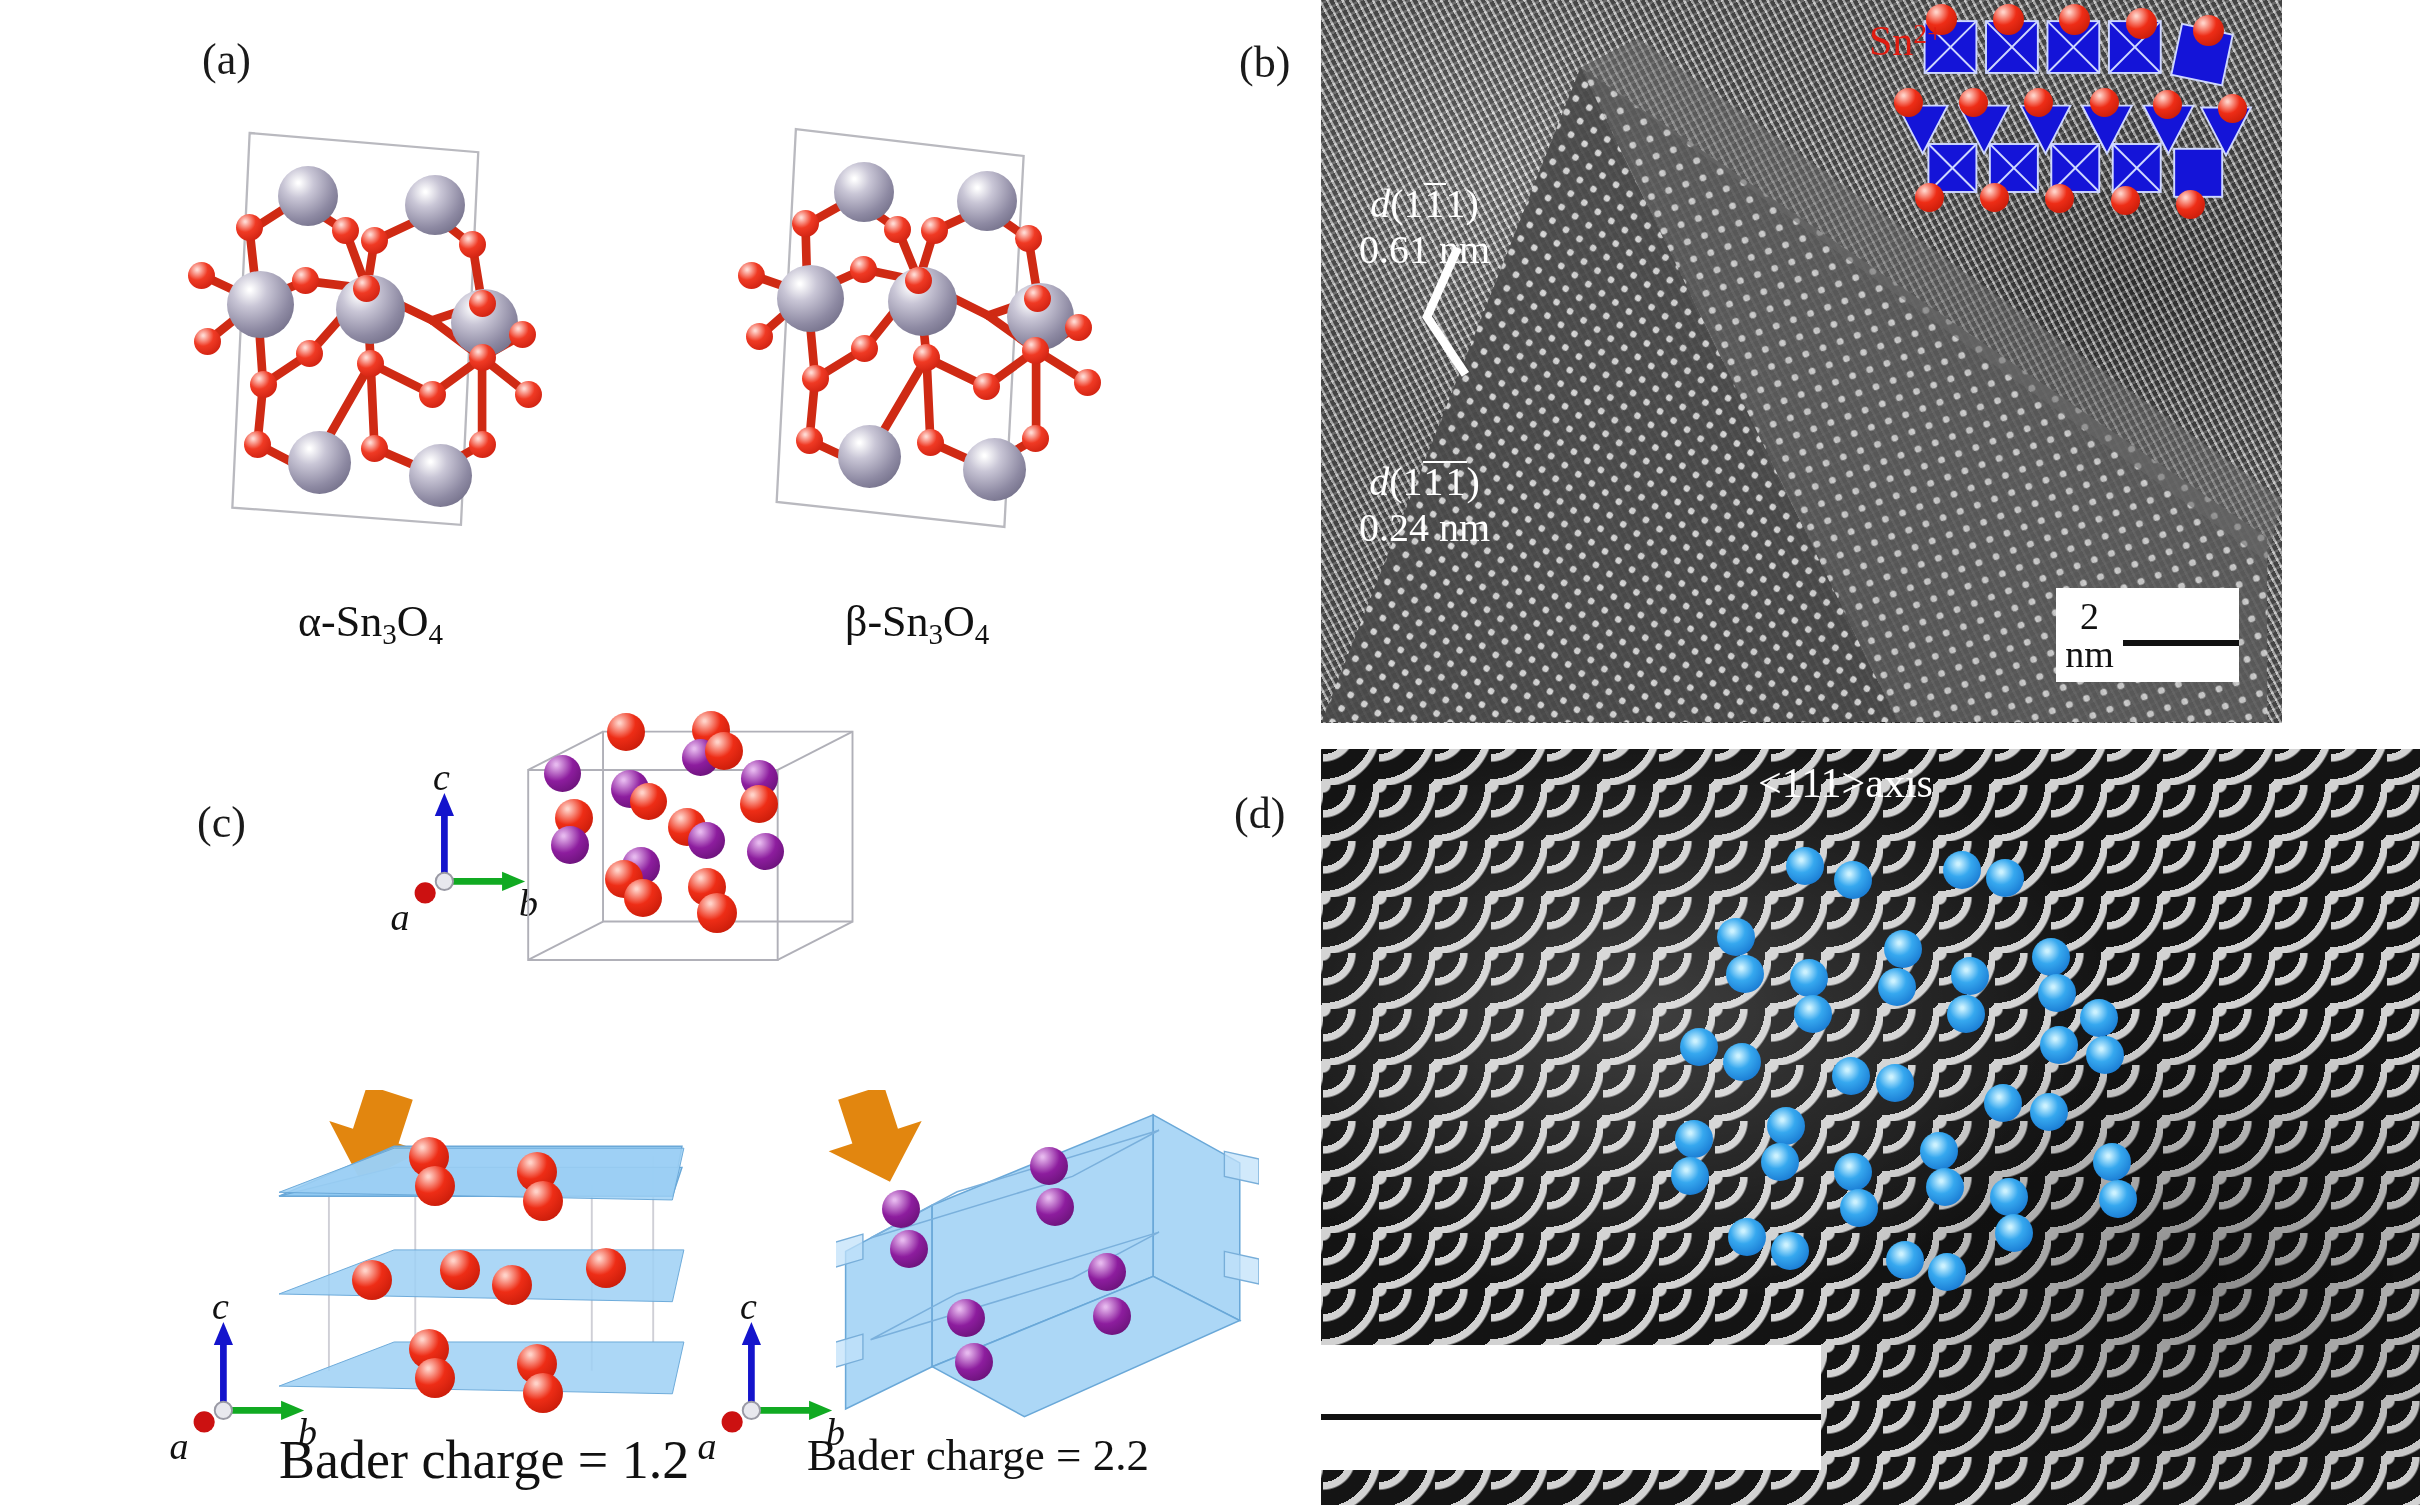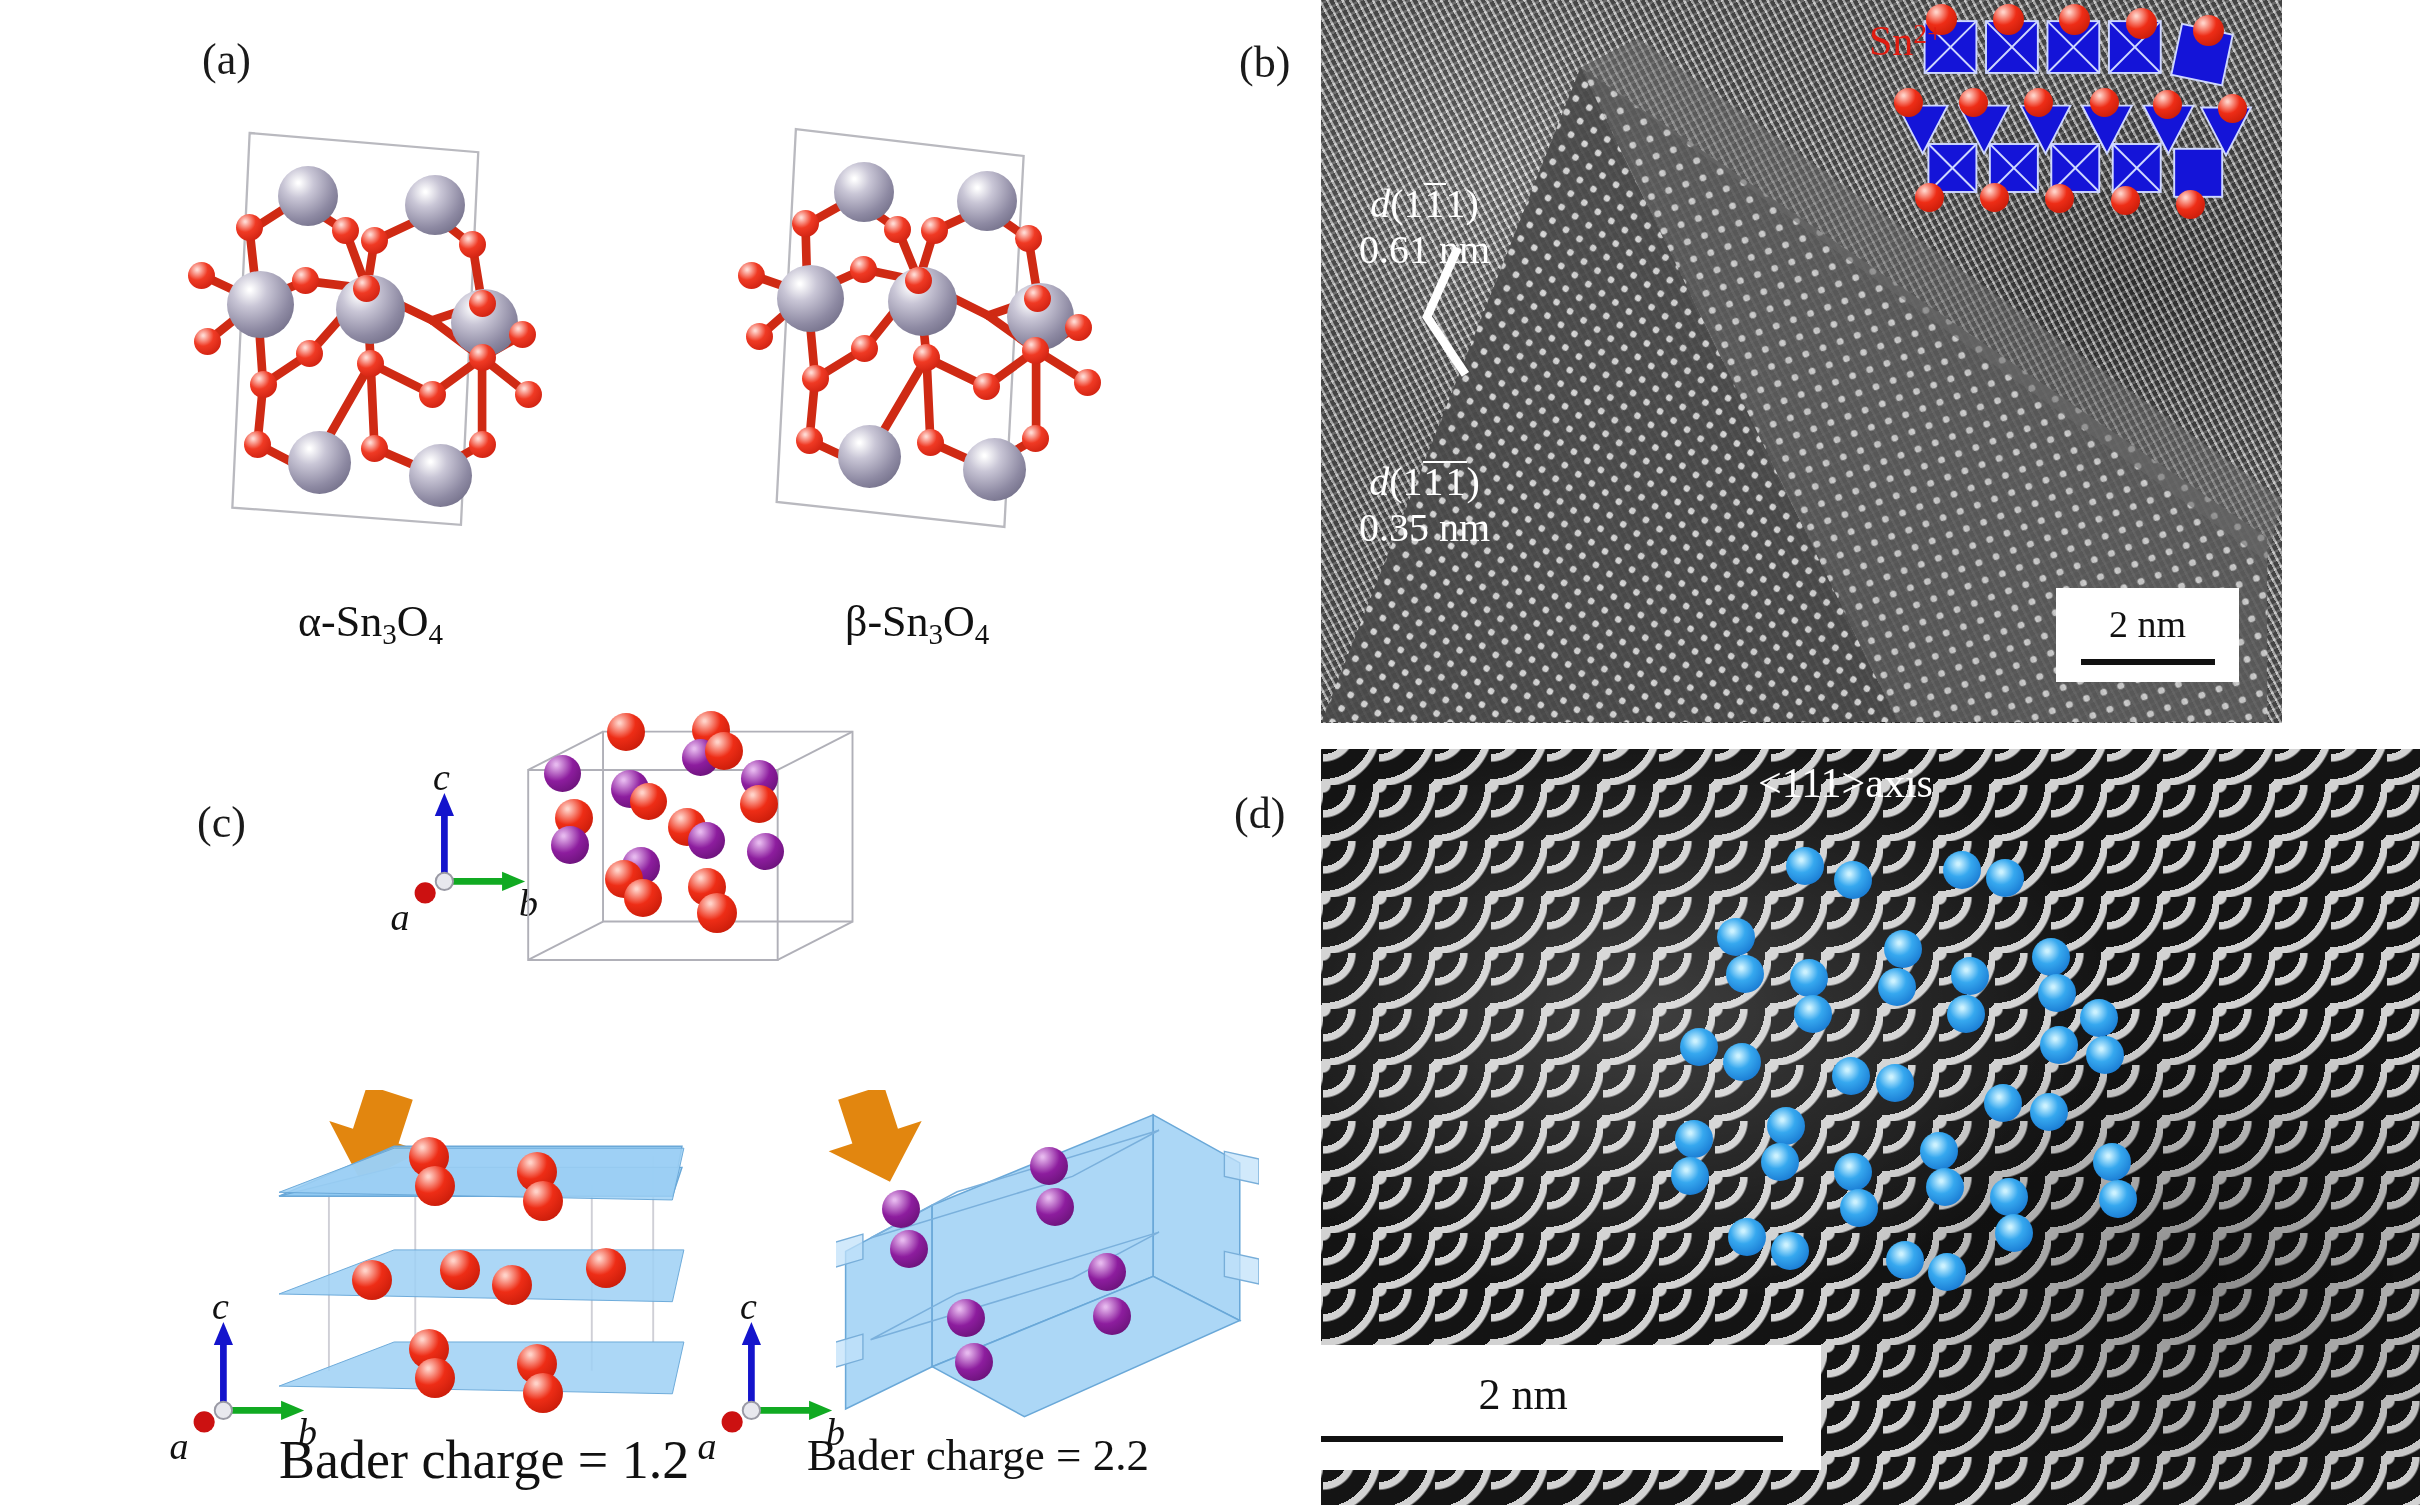--- a/index.html
+++ b/index.html
@@ -22,21 +22,21 @@
   .tem .blob{position:absolute;inset:0;
      background:
        radial-gradient(ellipse 55% 70% at 50% 95%, rgba(0,0,0,.55), transparent 60%),
        radial-gradient(ellipse 40% 50% at 18% 25%, rgba(255,255,255,.45), transparent 65%),
        radial-gradient(ellipse 45% 45% at 85% 40%, rgba(0,0,0,.35), transparent 65%);}
   .stem .grain{position:absolute;inset:-10%;
      background-image:
        repeating-radial-gradient(circle at 0 0, rgba(255,255,255,.85) 0 6.7px, rgba(20,20,20,.9) 8.6px 25px);
      background-size:56px 56px;}
   
-  .scalebox{position:absolute;background:#fff;display:flex;flex-direction:column;
+  .scalebox{position:absolute;background:#fff;display:flex;flex-direction:row;
             align-items:center;justify-content:center;}
   .scalebox .txt{font-size:38px;line-height:1;color:#111;}
   .scalebox .bar{background:#111;}
   
   .atom{position:absolute;border-radius:50%;}
   .sn{background:radial-gradient(circle at 34% 28%, #ffffff 2%, #c9c6d6 26%, #8e8aa3 62%, #5d5a74 100%);}
   .ox{background:radial-gradient(circle at 34% 28%, #ffd9d2 3%, #f03a24 40%, #c01608 100%);}
   .red{background:radial-gradient(circle at 33% 26%, #ffd2c8 3%, #ee2d16 42%, #b81404 100%);}
   .purp{background:radial-gradient(circle at 33% 26%, #e6b8ee 3%, #8d1d9e 45%, #5a0d68 100%);}
   .blue{background:radial-gradient(circle at 40% 34%, #ccf2ff 4%, #36a8ef 38%, #0a63c4 100%);}
@@ -287,21 +287,21 @@
     <div>
       <span class="ital">d</span>(1<span class="ov">1</span>1)
     </div>
     <div>0.61 nm</div>
   </div>
 
   <div class="abs" style="left:38px;top:459px;color:#fff;font-size:40px;line-height:1.16;z-index:4;">
     <div>
       <span class="ital">d</span>(1<span class="ov">1</span><span class="ov">1</span>)
     </div>
-    <div>0.35 nm</div>
+    <div>0.24 nm</div>
   </div>
 
   <svg width="961" height="723" style="position:absolute;left:0;top:0;z-index:4;" viewBox="0 0 1000 753">
     <polyline points="142,258 110,330 150,390" fill="none" stroke="#fff" stroke-width="9"></polyline>
   </svg>
 
   <div class="scalebox" style="left:735px;top:588px;width:183px;height:94px;">
     <div class="txt">2 nm</div>
     <div class="bar" style="width:134px;height:5.8px;margin-top:15.4px;"></div>
   </div>

